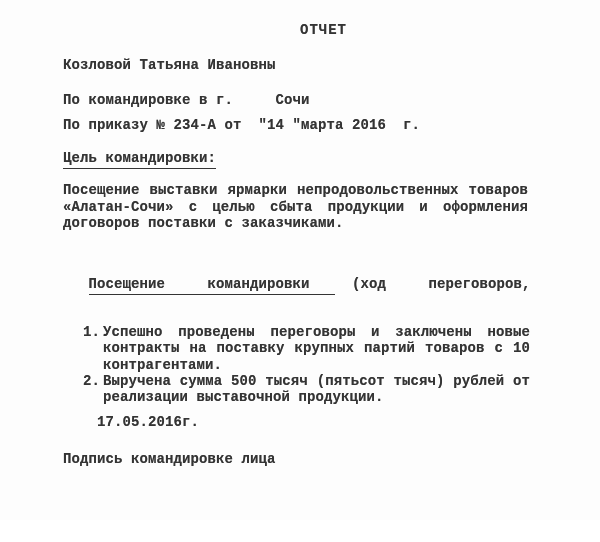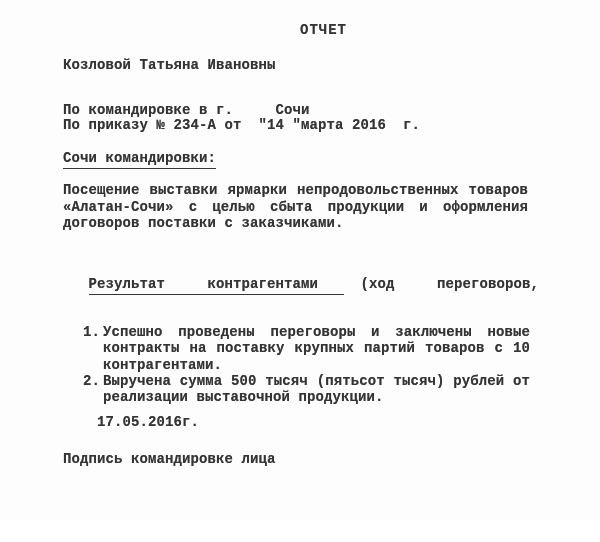--- a/index.html
+++ b/index.html
@@ -23,21 +23,21 @@
   .pre { white-space: pre; }
   .w { width: 465px; }
   .title-row {
     top: 22px;
     text-align: center;
     padding-left: 56px;
     width: 409px;
     letter-spacing: 1px;
   }
   .line1 { top: 57px; }
-  .line2 { top: 102px; text-align: right; }
+  .line2 { top: 92px; text-align: right; }
   .line3 { top: 117px; }
   .goal-h { top: 150px; }
   .underline {
     border-bottom: 1.6px solid #343434;
     padding-bottom: 2px;
   }
   .goal-p {
     top: 182px;
     line-height: 16.5px;
     text-align: justify;
@@ -69,27 +69,27 @@
 
   <div class="abs title-row">ОТЧЕТ</div>
 
   <div class="abs line1">Козловой Татьяна Ивановны</div>
 
   <div class="abs line2 pre">По командировке в г.     Сочи</div>
 
   <div class="abs line3 pre">По приказу № 234-А от  "14 "марта 2016  г.</div>
 
   <div class="abs goal-h">
-    <span class="underline">Сочи командировки:</span>
+    <span class="underline">Цель командировки:</span>
   </div>
 
   <div class="abs goal-p w">Посещение выставки ярмарки непродовольственных товаров «Алатан-Сочи» с целью сбыта продукции и оформления договоров поставки с заказчиками.</div>
 
   <div class="abs result-h w">
-    <div class="pre"><span class="pre">   </span><span class="pre underline">Результат     контрагентами   </span><span class="pre">  (ход     переговоров,</span></div>
+    <div class="pre"><span class="pre">   </span><span class="pre underline">Посещение     командировки   </span><span class="pre">  (ход     переговоров,</span></div>
   </div>
 
   <div class="abs result-list">
     <div class="result-item">
       <span class="marker">1.</span>
       <div class="itext">Успешно проведены переговоры и заключены новые контракты на поставку крупных партий товаров с 10 контрагентами.</div>
     </div>
     <div class="result-item">
       <span class="marker">2.</span>
       <div class="itext">Выручена сумма 500 тысяч (пятьсот тысяч) рублей от реализации выставочной продукции.</div>

